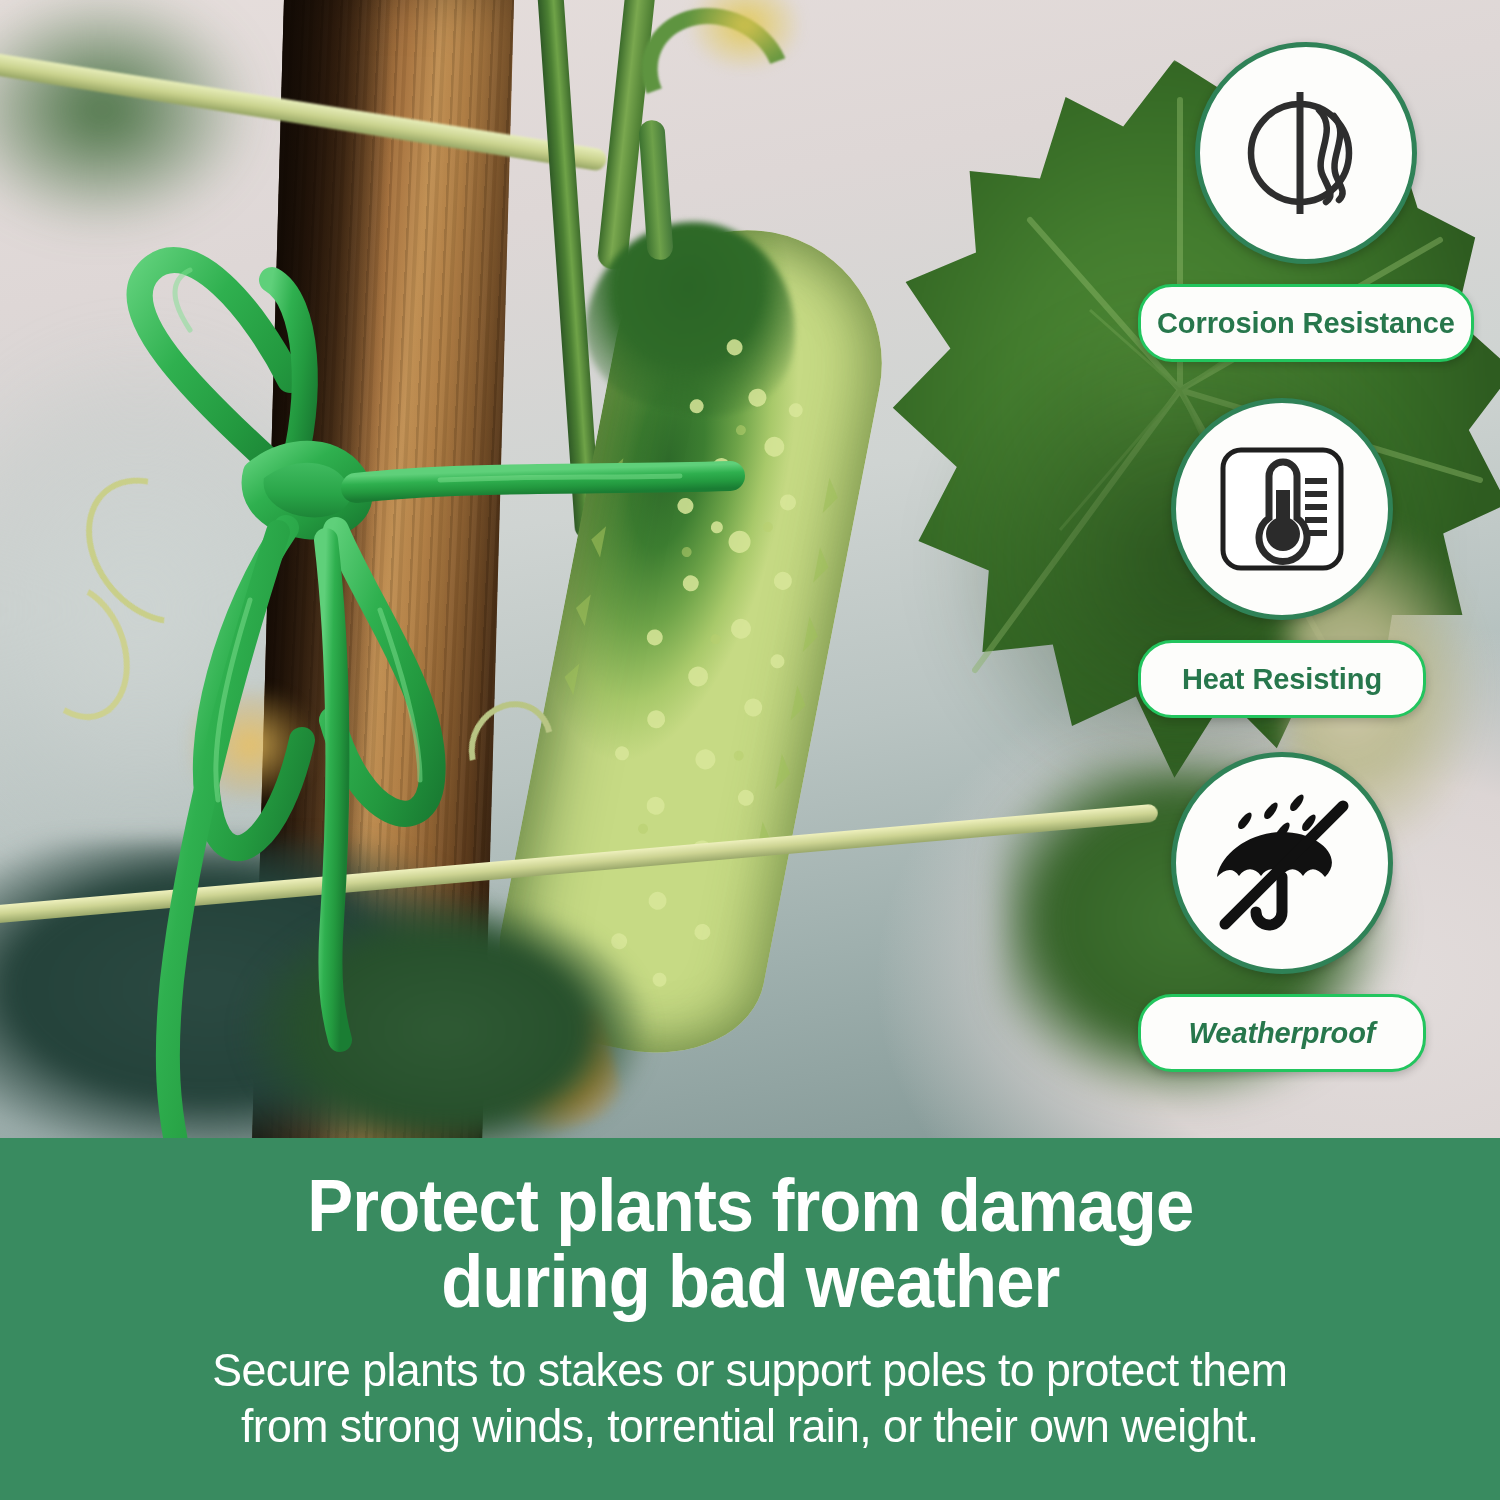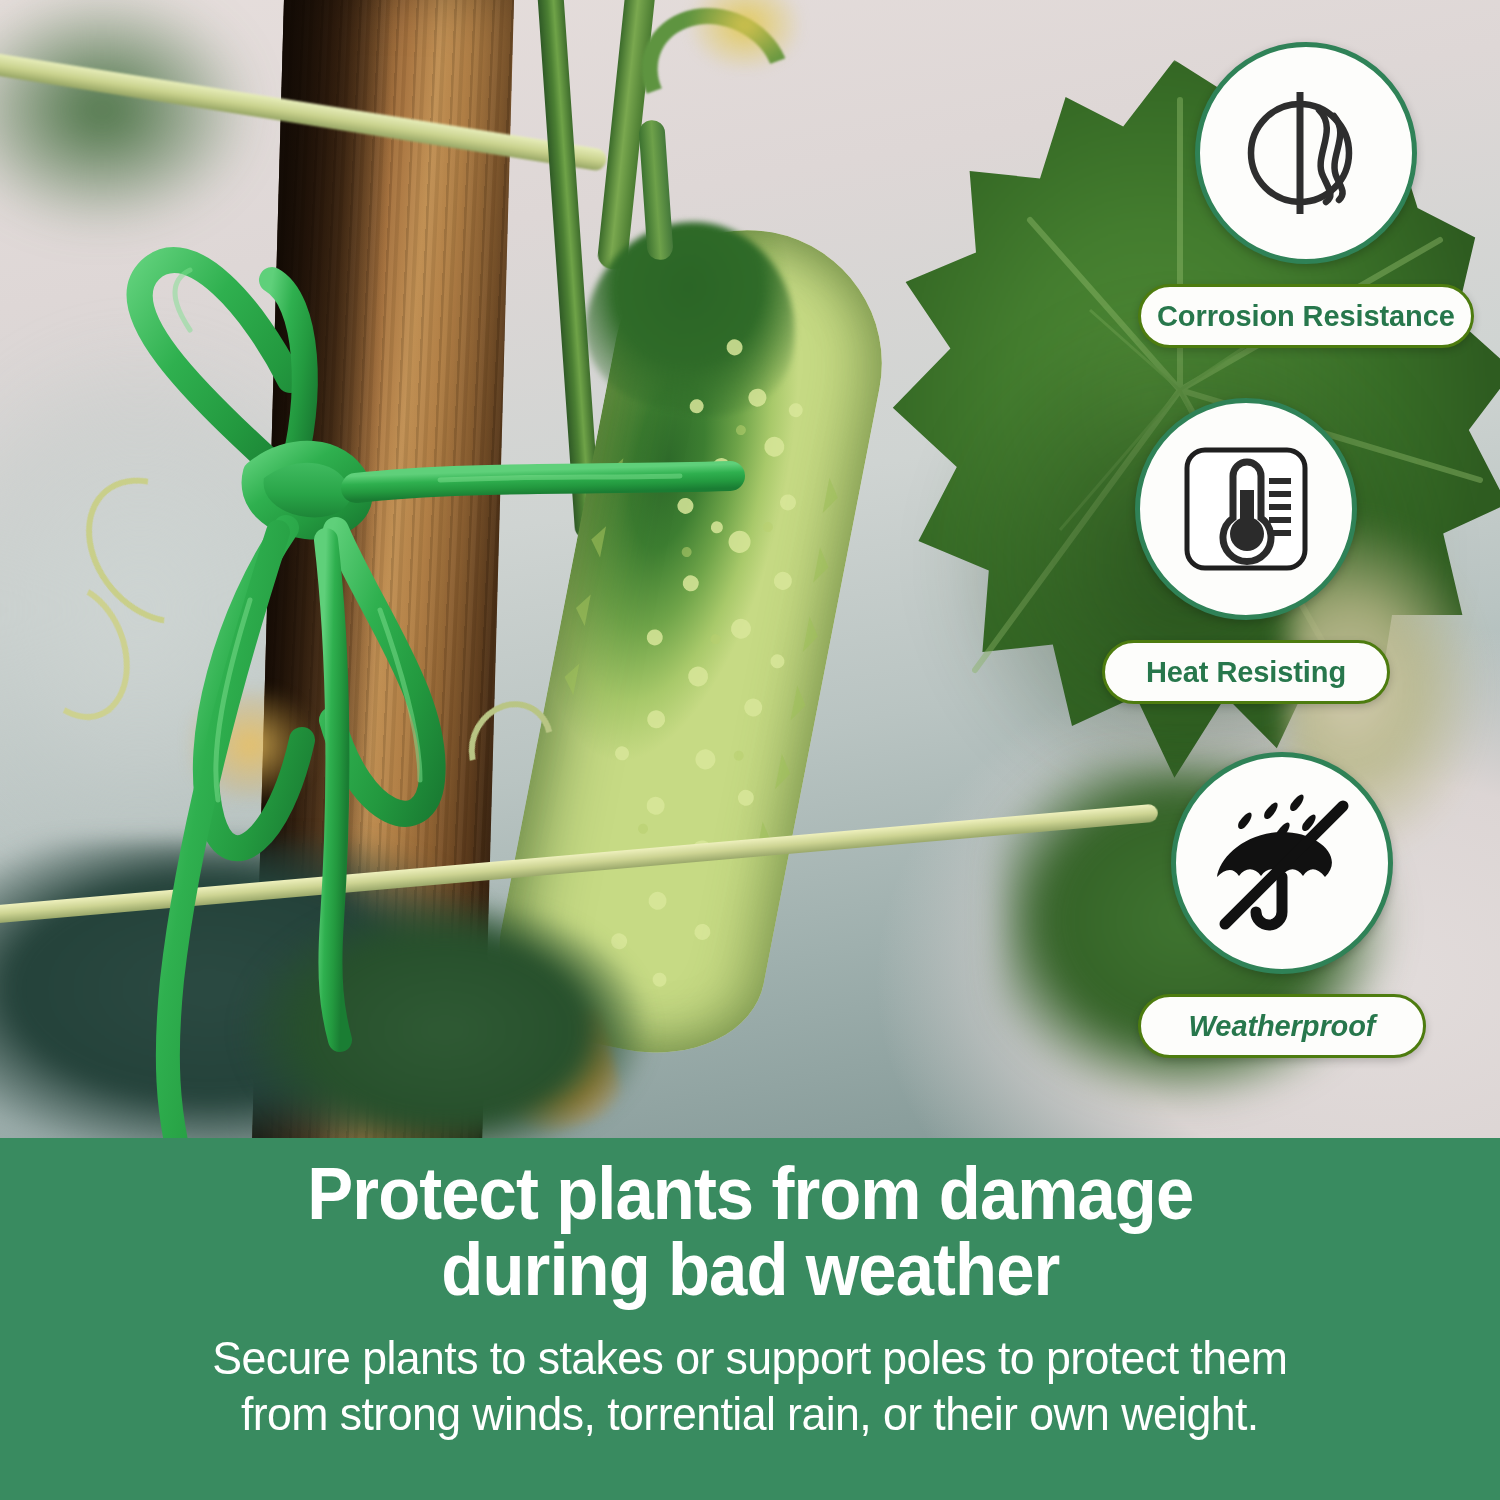--- a/index.html
+++ b/index.html
@@ -266,54 +266,54 @@
     background: #fdfdfb;
     border: 5px solid #2f8257;
     box-shadow: 0 3px 10px rgba(0,0,0,.22);
     display: flex;
     align-items: center;
     justify-content: center;
   }
   .badge-pill {
     margin-top: 20px;
     min-width: 288px;
-    height: 64px;
+    height: 78px;
     border-radius: 34px;
     background: #fdfdfb;
-    border: 3px solid #4d7c0f;
+    border: 3px solid #22c55e;
     box-shadow: 0 3px 9px rgba(0,0,0,.2);
     display: flex;
     align-items: center;
     justify-content: center;
     padding: 0 16px;
     box-sizing: border-box;
   }
   .badge-label {
     color: #27774c;
     font-size: 29px;
     font-weight: bold;
     white-space: nowrap;
     letter-spacing: -.1px;
   }
   #badge-0 { left: 1138px; top: 42px; }
-  #badge-1 { left: 1102px; top: 398px; }
+  #badge-1 { left: 1138px; top: 398px; }
   #badge-2 { left: 1138px; top: 752px; font-style: italic; }
 
   
   .banner {
     position: absolute;
     left: 0; top: 1138px;
     width: 1500px;
     height: 362px;
     background: #398b60;
     display: flex;
     flex-direction: column;
     align-items: center;
     justify-content: flex-start;
-    padding-top: 18px;
+    padding-top: 30px;
     box-sizing: border-box;
   }
   .banner-title {
     color: #ffffff;
     font-size: 74px;
     font-weight: bold;
     line-height: 1.03;
     text-align: center;
     letter-spacing: -1px;
     transform: scaleX(.93);

